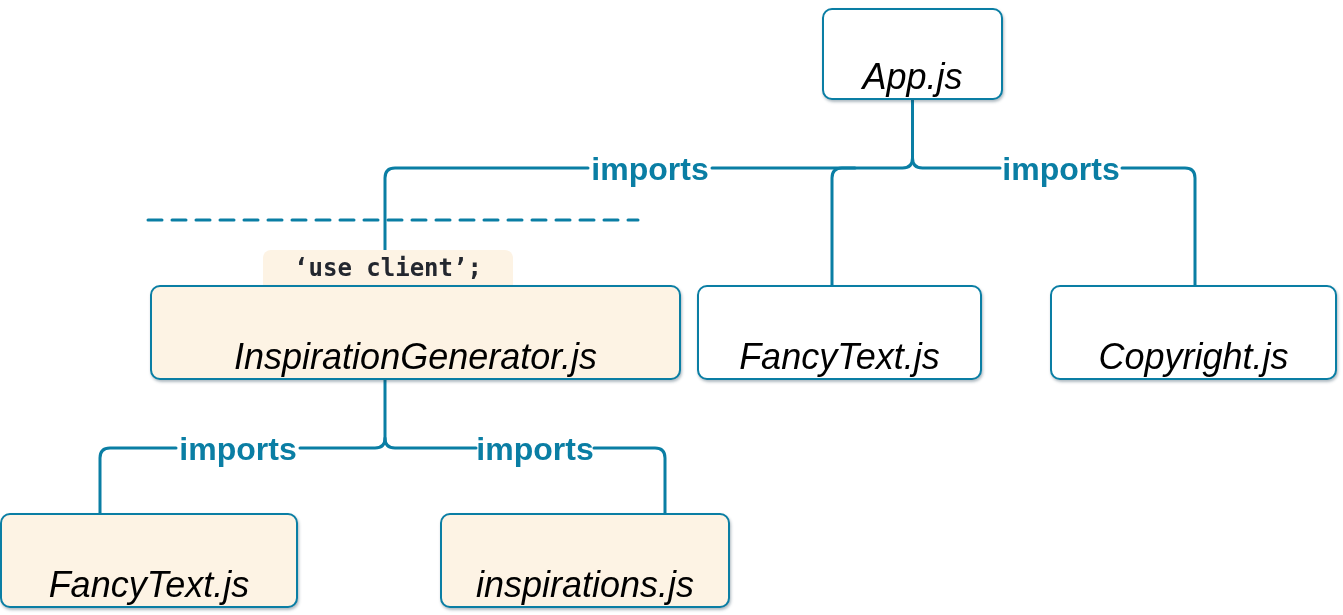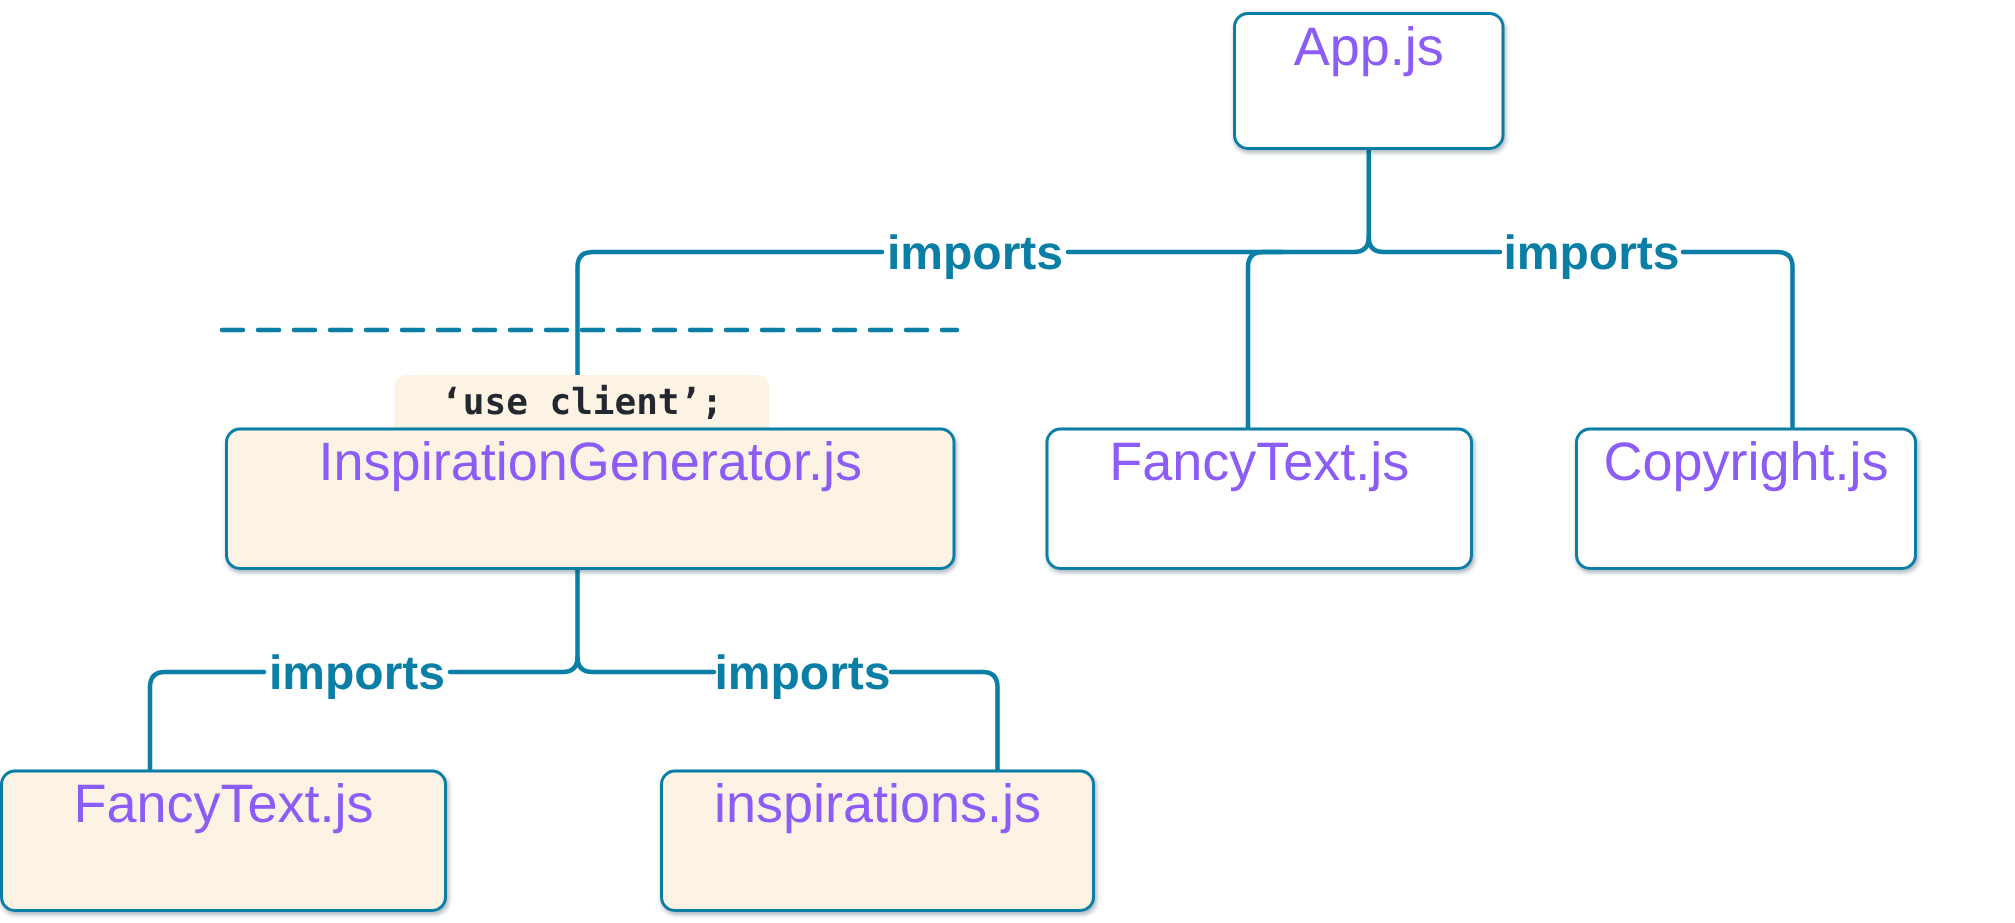--- a/index.html
+++ b/index.html
@@ -26,30 +26,31 @@
     stroke: #0a7ea4;
     stroke-width: 3;
     stroke-linecap: round;
   }
   .edge.dashed {
     stroke-dasharray: 14 10;
   }
   .node {
     position: absolute;
     display: flex;
-    align-items: flex-start;
+    align-items: flex-end;
     justify-content: center;
     background: #ffffff;
     border: 2px solid #0a7ea4;
     border-radius: 10px;
     box-shadow: 1px 2px 3px rgba(26, 58, 77, 0.35);
     font-size: 36px;
     font-weight: 500;
-    color: #8b5cf6;
+    color: #000000;
     white-space: nowrap;
+    font-style: italic;
   }
   .node.client {
     background: #fdf3e4;
   }
   .directive-tab {
     position: absolute;
     display: flex;
     align-items: center;
     justify-content: center;
     background: #fdf3e4;
@@ -97,29 +98,29 @@
   <div class="edge-label" style="left:1061px; top:169px;">imports</div>
   <div class="edge-label" style="left:238px; top:449px;">imports</div>
   <div class="edge-label" style="left:535px; top:449px;">imports</div>
 
   <div class="node server" style="left:822px; top:8px; width:181px; height:92px;">
     <span>App.js</span>
   </div>
 
   <div class="directive-tab" style="left:263px; top:250px; width:250px; height:36px;">‘use client’;</div>
 
-  <div class="node client" style="left:150px; top:285px; width:487px; height:95px;">
+  <div class="node client" style="left:150px; top:285px; width:531px; height:95px;">
     <span>InspirationGenerator.js</span>
   </div>
 
   <div class="node server" style="left:697px; top:285px; width:285px; height:95px;">
     <span>FancyText.js</span>
   </div>
 
-  <div class="node server" style="left:1050px; top:285px; width:228px; height:95px;">
+  <div class="node server" style="left:1050px; top:285px; width:287px; height:95px;">
     <span>Copyright.js</span>
   </div>
 
   <div class="node client" style="left:0px; top:513px; width:298px; height:95px;">
     <span>FancyText.js</span>
   </div>
 
   <div class="node client" style="left:440px; top:513px; width:290px; height:95px;">
     <span>inspirations.js</span>
   </div>

